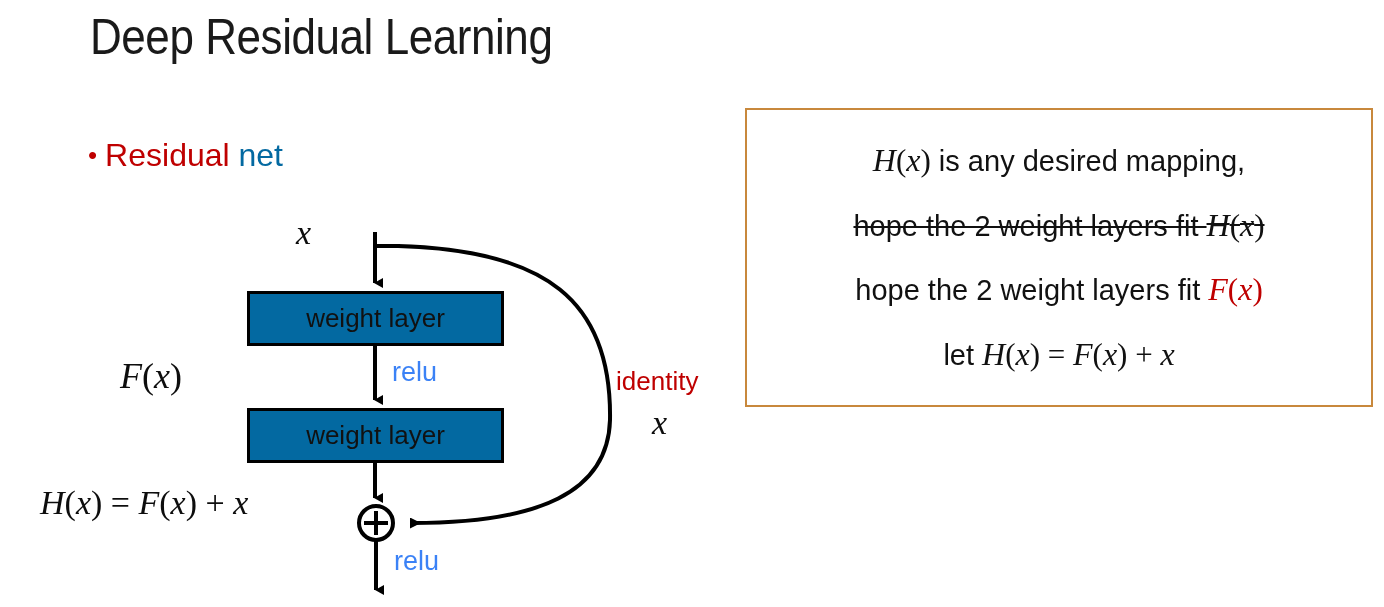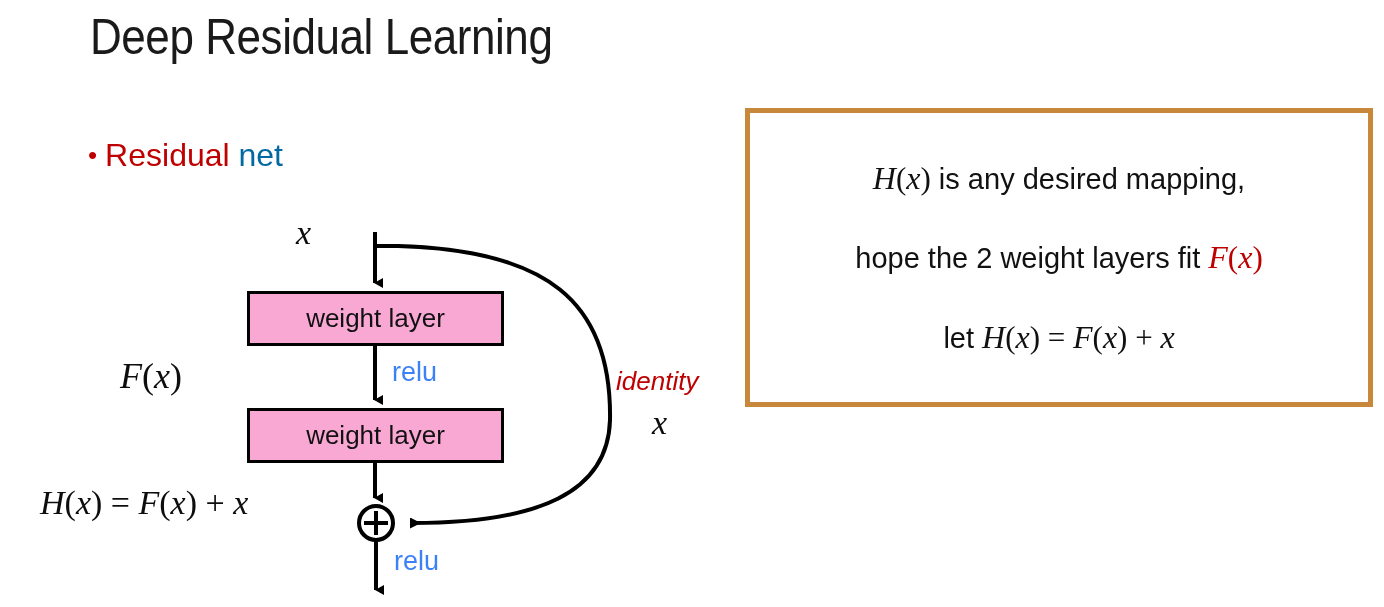--- a/index.html
+++ b/index.html
@@ -56,21 +56,21 @@
     top: 0;
     width: 760px;
     height: 607px;
   }
   #diagram svg { display: block; }
 
   .wbox {
     position: absolute;
     box-sizing: border-box;
     border: 3px solid #000000;
-    background: #f9a8d4;
+    background: #0369a1;
     display: flex;
     align-items: center;
     justify-content: center;
     font-family: "Liberation Sans", sans-serif;
     font-size: 26px;
     color: #111111;
   }
   #weight-layer-1 { left: 247px; top: 291px; width: 257px; height: 55px; }
   #weight-layer-2 { left: 247px; top: 408px; width: 257px; height: 55px; }
 
@@ -94,32 +94,31 @@
   }
   #label-relu-1 { left: 392px; top: 357px; font-size: 27px; }
   #label-relu-2 { left: 394px; top: 546px; font-size: 27px; }
   #label-identity {
     position: absolute;
     left: 616px; top: 366px;
     font-family: "Liberation Sans", sans-serif;
     font-size: 26px;
     color: #bf0000;
     white-space: nowrap;
-    font-style: italic;
   }
 
   
   #callout-box {
     position: absolute;
     left: 745px;
     top: 108px;
     width: 628px;
     height: 299px;
     box-sizing: border-box;
-    border: 5px solid #1d4ed8;
+    border: 2px solid #1d4ed8;
     background: #ffffff;
     display: flex;
     flex-direction: column;
     justify-content: space-evenly;
     align-items: center;
     padding: 4px 10px;
   }
   .callout-line {
     font-family: "Liberation Sans", sans-serif;
     font-size: 29px;
@@ -198,15 +197,16 @@
   <div id="label-identity">identity</div>
   <div class="mathlabel" id="label-identity-x">x</div>
 
   <div class="mathlabel" id="label-hx-eq">
     <span class="mi" style="font-size:34px">H</span><span class="mop" style="font-size:34px">(</span><span class="mi" style="font-size:34px">x</span><span class="mop" style="font-size:34px">)</span><span class="mop" style="font-size:34px">&nbsp;=&nbsp;</span><span class="mi" style="font-size:34px">F</span><span class="mop" style="font-size:34px">(</span><span class="mi" style="font-size:34px">x</span><span class="mop" style="font-size:34px">)</span><span class="mop" style="font-size:34px">&nbsp;+&nbsp;</span><span class="mi" style="font-size:34px">x</span>
   </div>
 </div>
 
 <div id="callout-box" style="border-color: rgb(200, 136, 60);">
     <div class="callout-line"><span class="mi">H</span><span class="mop">(</span><span class="mi">x</span><span class="mop">)</span><span> is any desired mapping,</span></div>
+    <div class="callout-line struck"><span>hope the 2 weight layers fit </span><span class="mi">H</span><span class="mop">(</span><span class="mi">x</span><span class="mop">)</span></div>
     <div class="callout-line"><span>hope the 2 weight layers fit </span><span class="mi red">F</span><span class="mop" style="color: rgb(191, 0, 0);">(</span><span class="mi red">x</span><span class="mop" style="color: rgb(191, 0, 0);">)</span></div>
     <div class="callout-line"><span>let </span><span class="mi">H</span><span class="mop">(</span><span class="mi">x</span><span class="mop">)</span><span class="mop"> = </span><span class="mi">F</span><span class="mop">(</span><span class="mi">x</span><span class="mop">)</span><span class="mop"> + </span><span class="mi">x</span></div>
   </div>
 
 </body></html>

